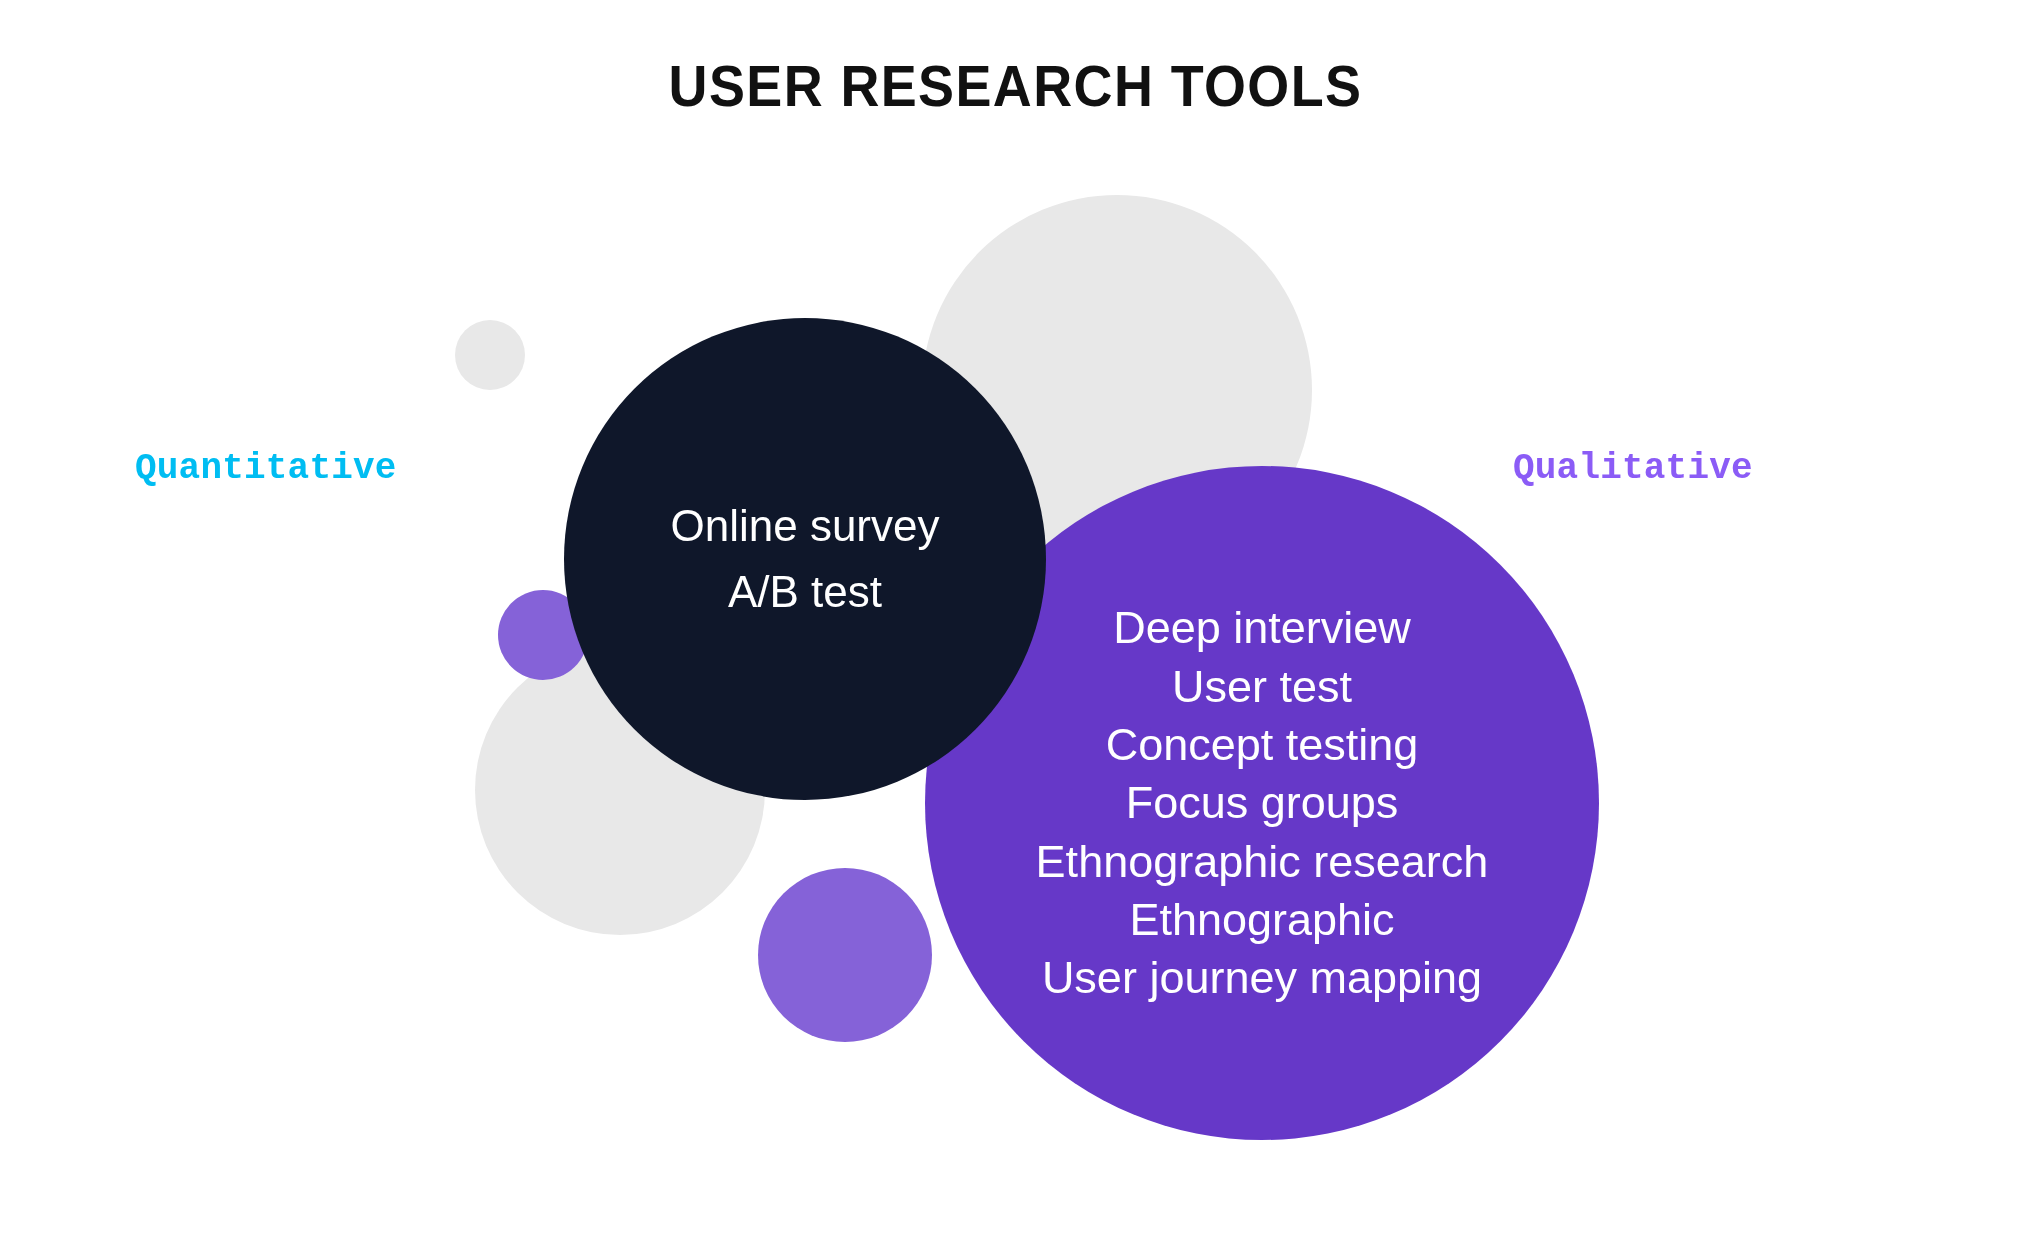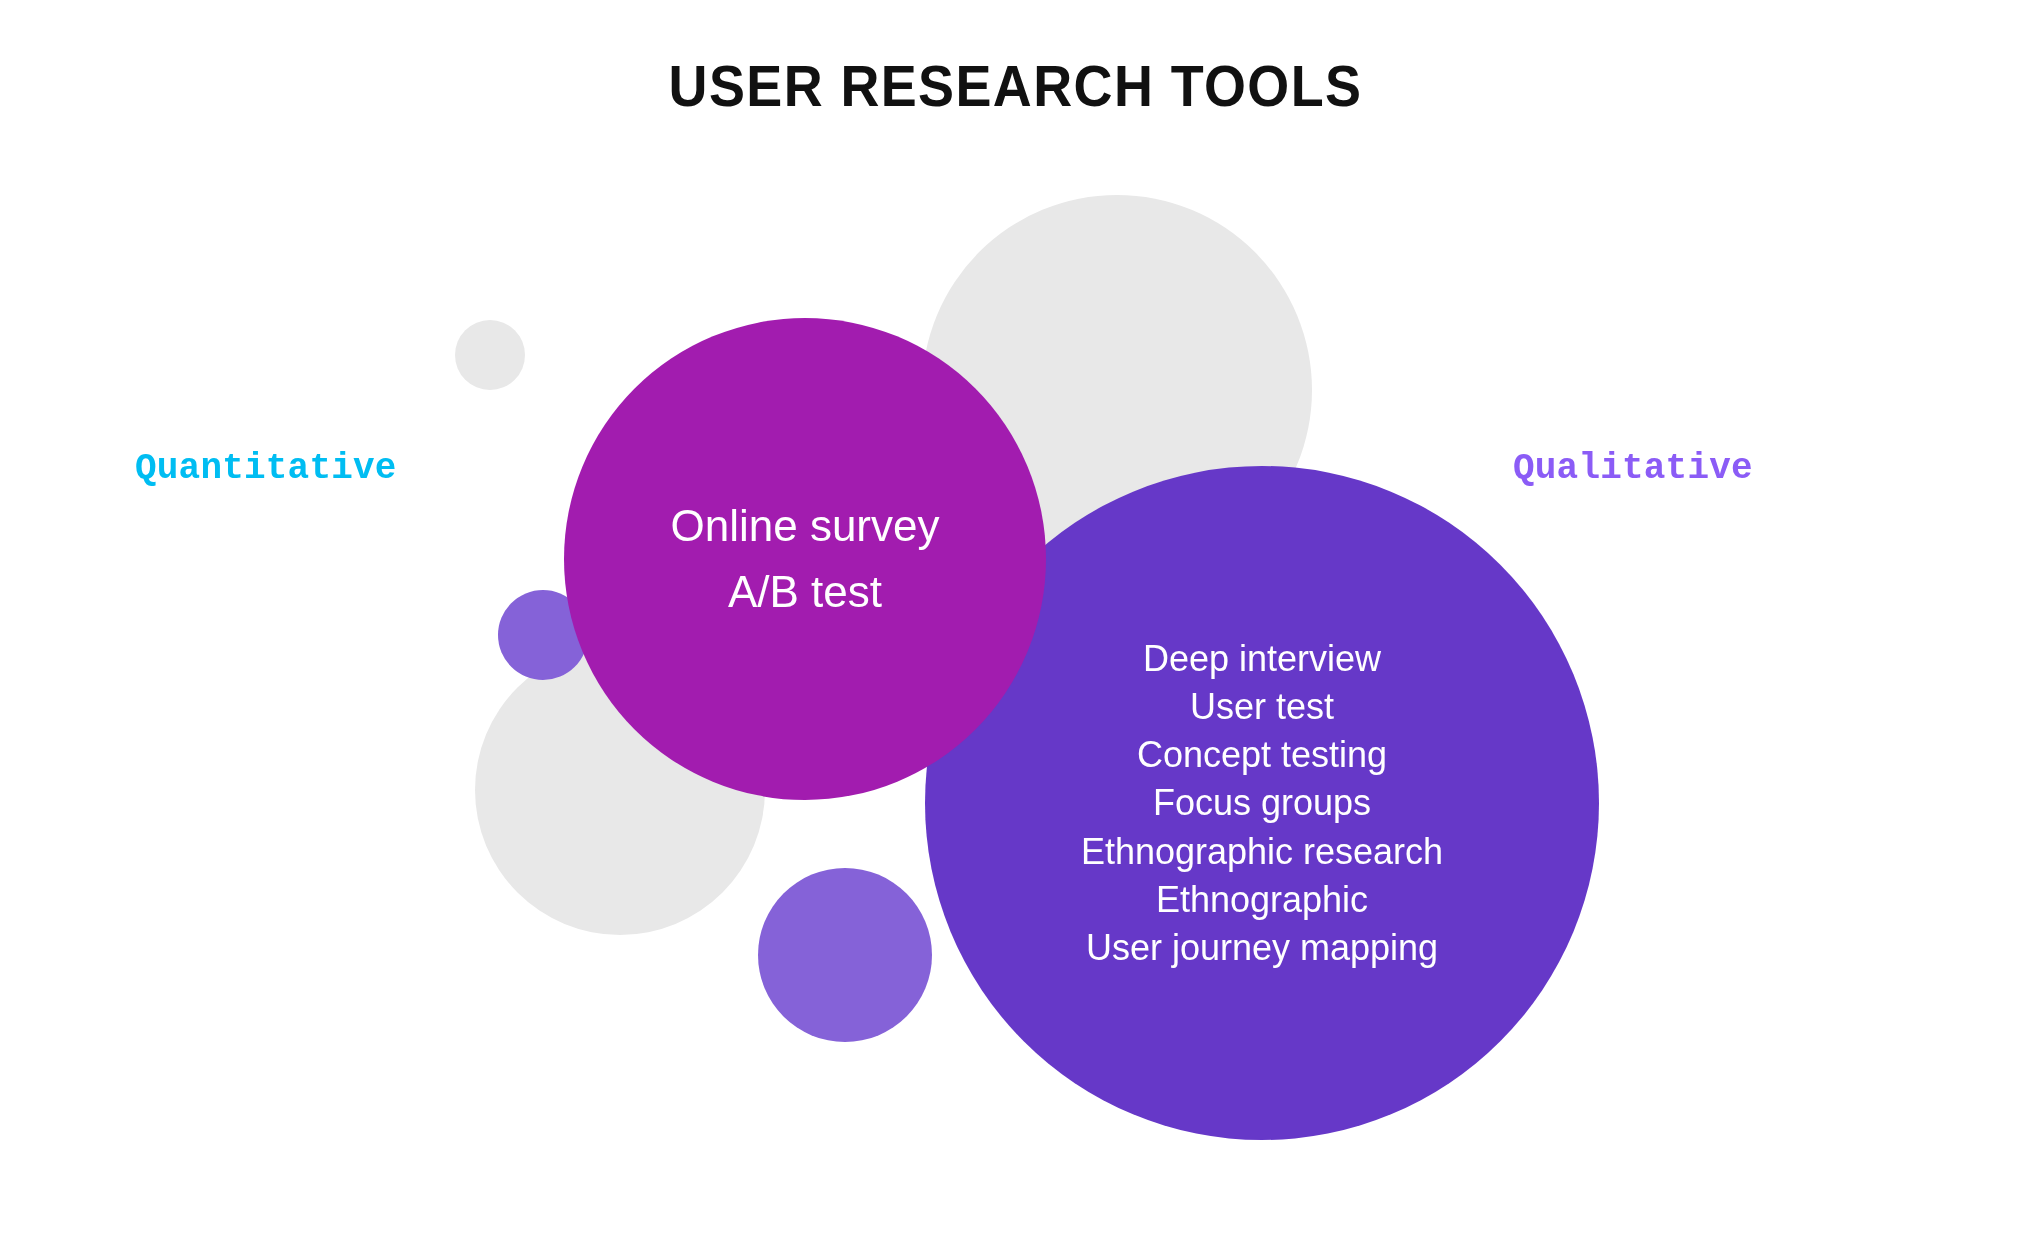--- a/index.html
+++ b/index.html
@@ -75,21 +75,21 @@
     align-items: center;
     justify-content: center;
     box-sizing: border-box;
     color: #ffffff;
   }
   #bubble-quantitative {
     left: 564px;
     top: 318px;
     width: 482px;
     height: 482px;
-    background: #a21caf;
+    background: #0f172a;
     z-index: 3;
   }
   #bubble-qualitative {
     left: 925px;
     top: 466px;
     width: 674px;
     height: 674px;
     background: #6638c8;
     z-index: 2;
   }
@@ -106,21 +106,21 @@
     color: #ffffff;
     font-weight: normal;
     white-space: nowrap;
   }
   #bubble-quantitative .bubble-list li {
     font-size: 44px;
     line-height: 1.28;
     margin: 9px 0;
   }
   #bubble-qualitative .bubble-list li {
-    font-size: 36px;
+    font-size: 45px;
     line-height: 1.14;
     margin: 7px 0;
   }
 </style>
 </head>
 <body>
 
 <div id="canvas">
 
   <div class="title">USER RESEARCH TOOLS</div>

